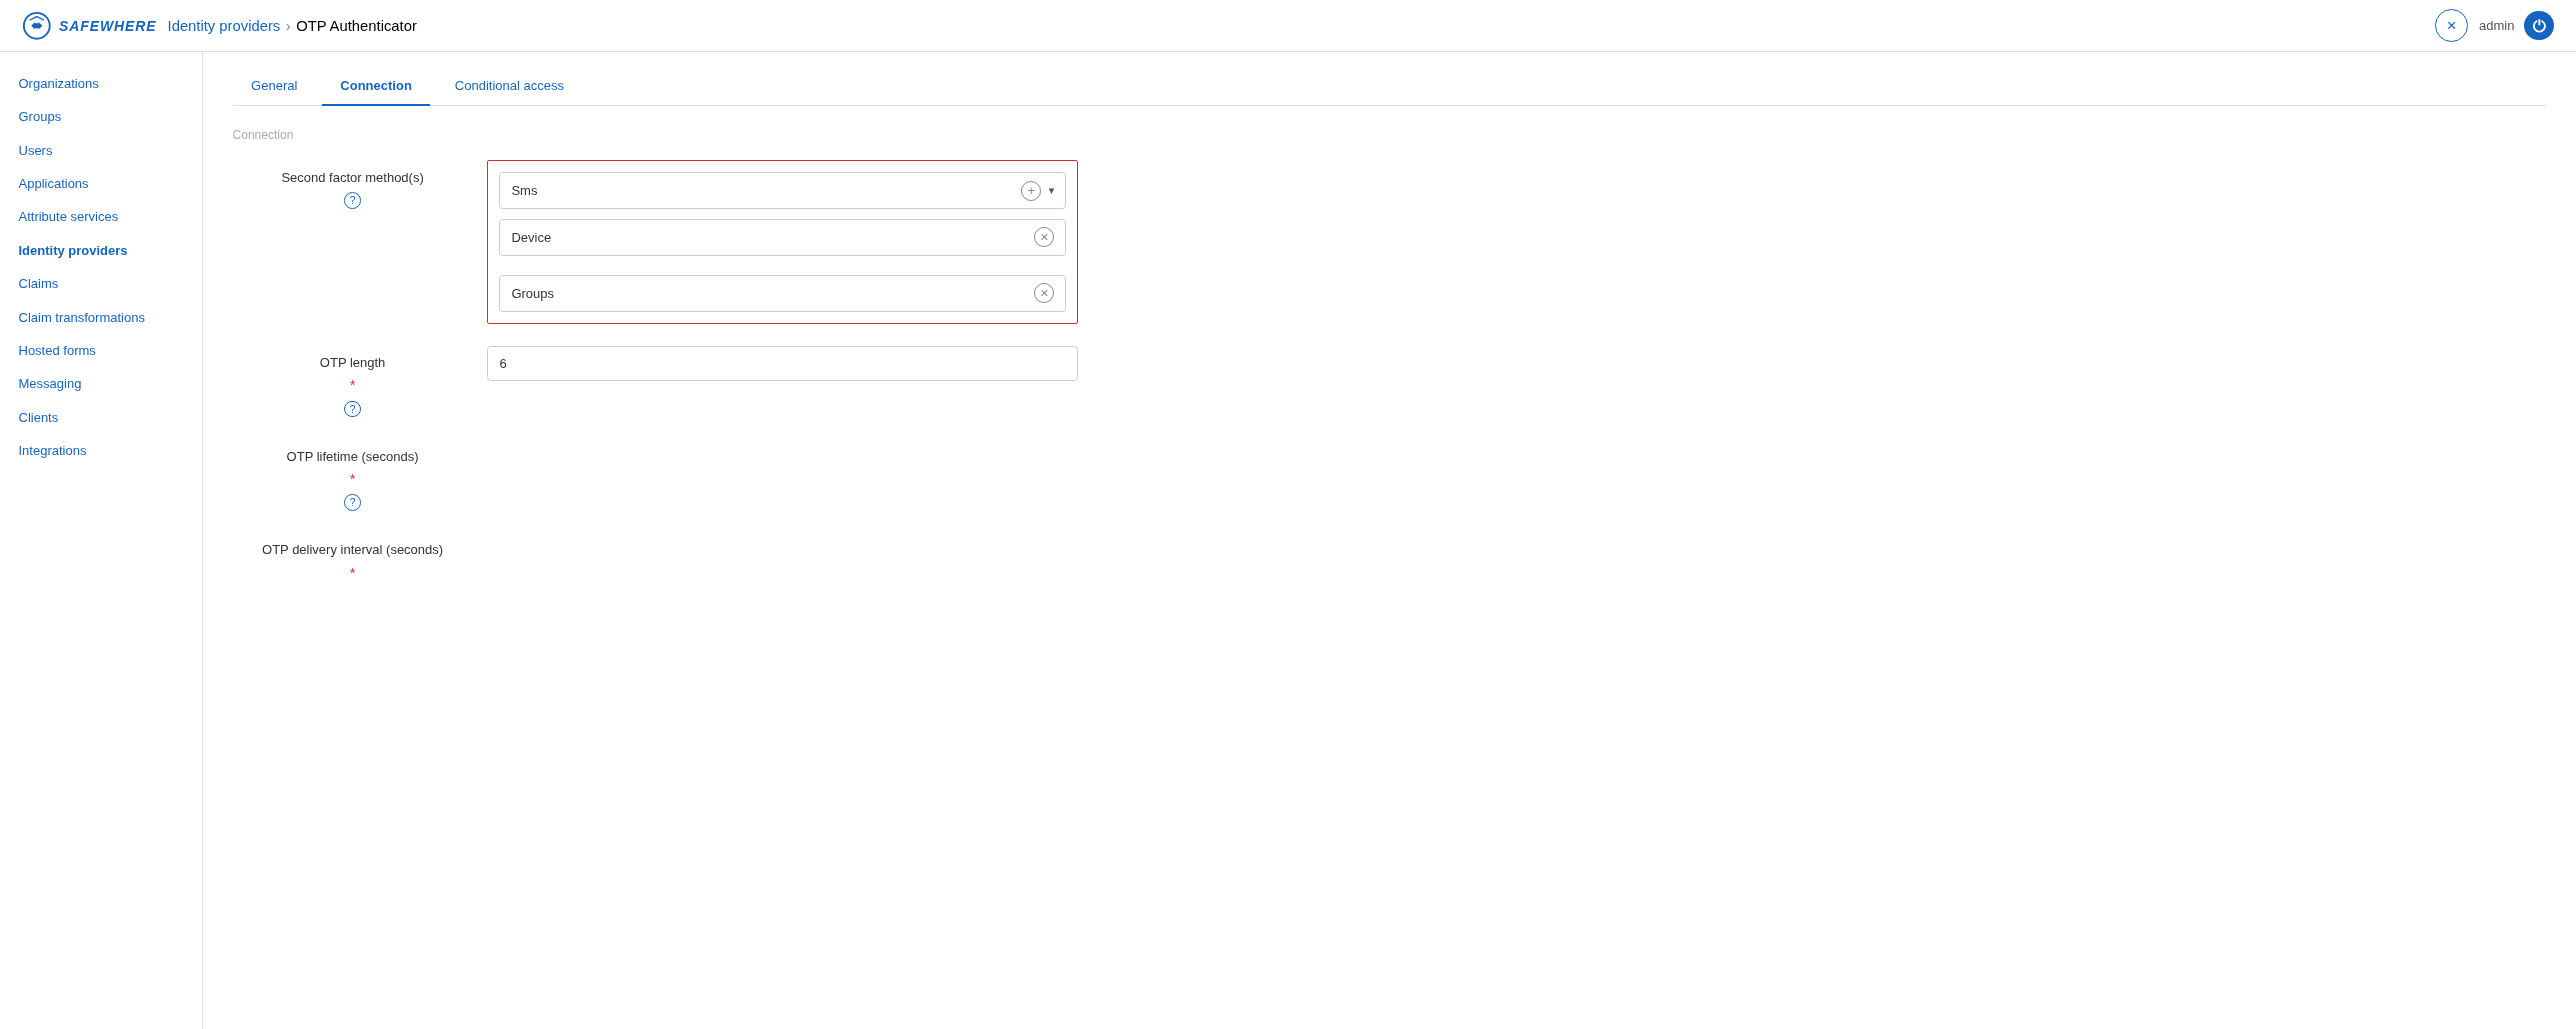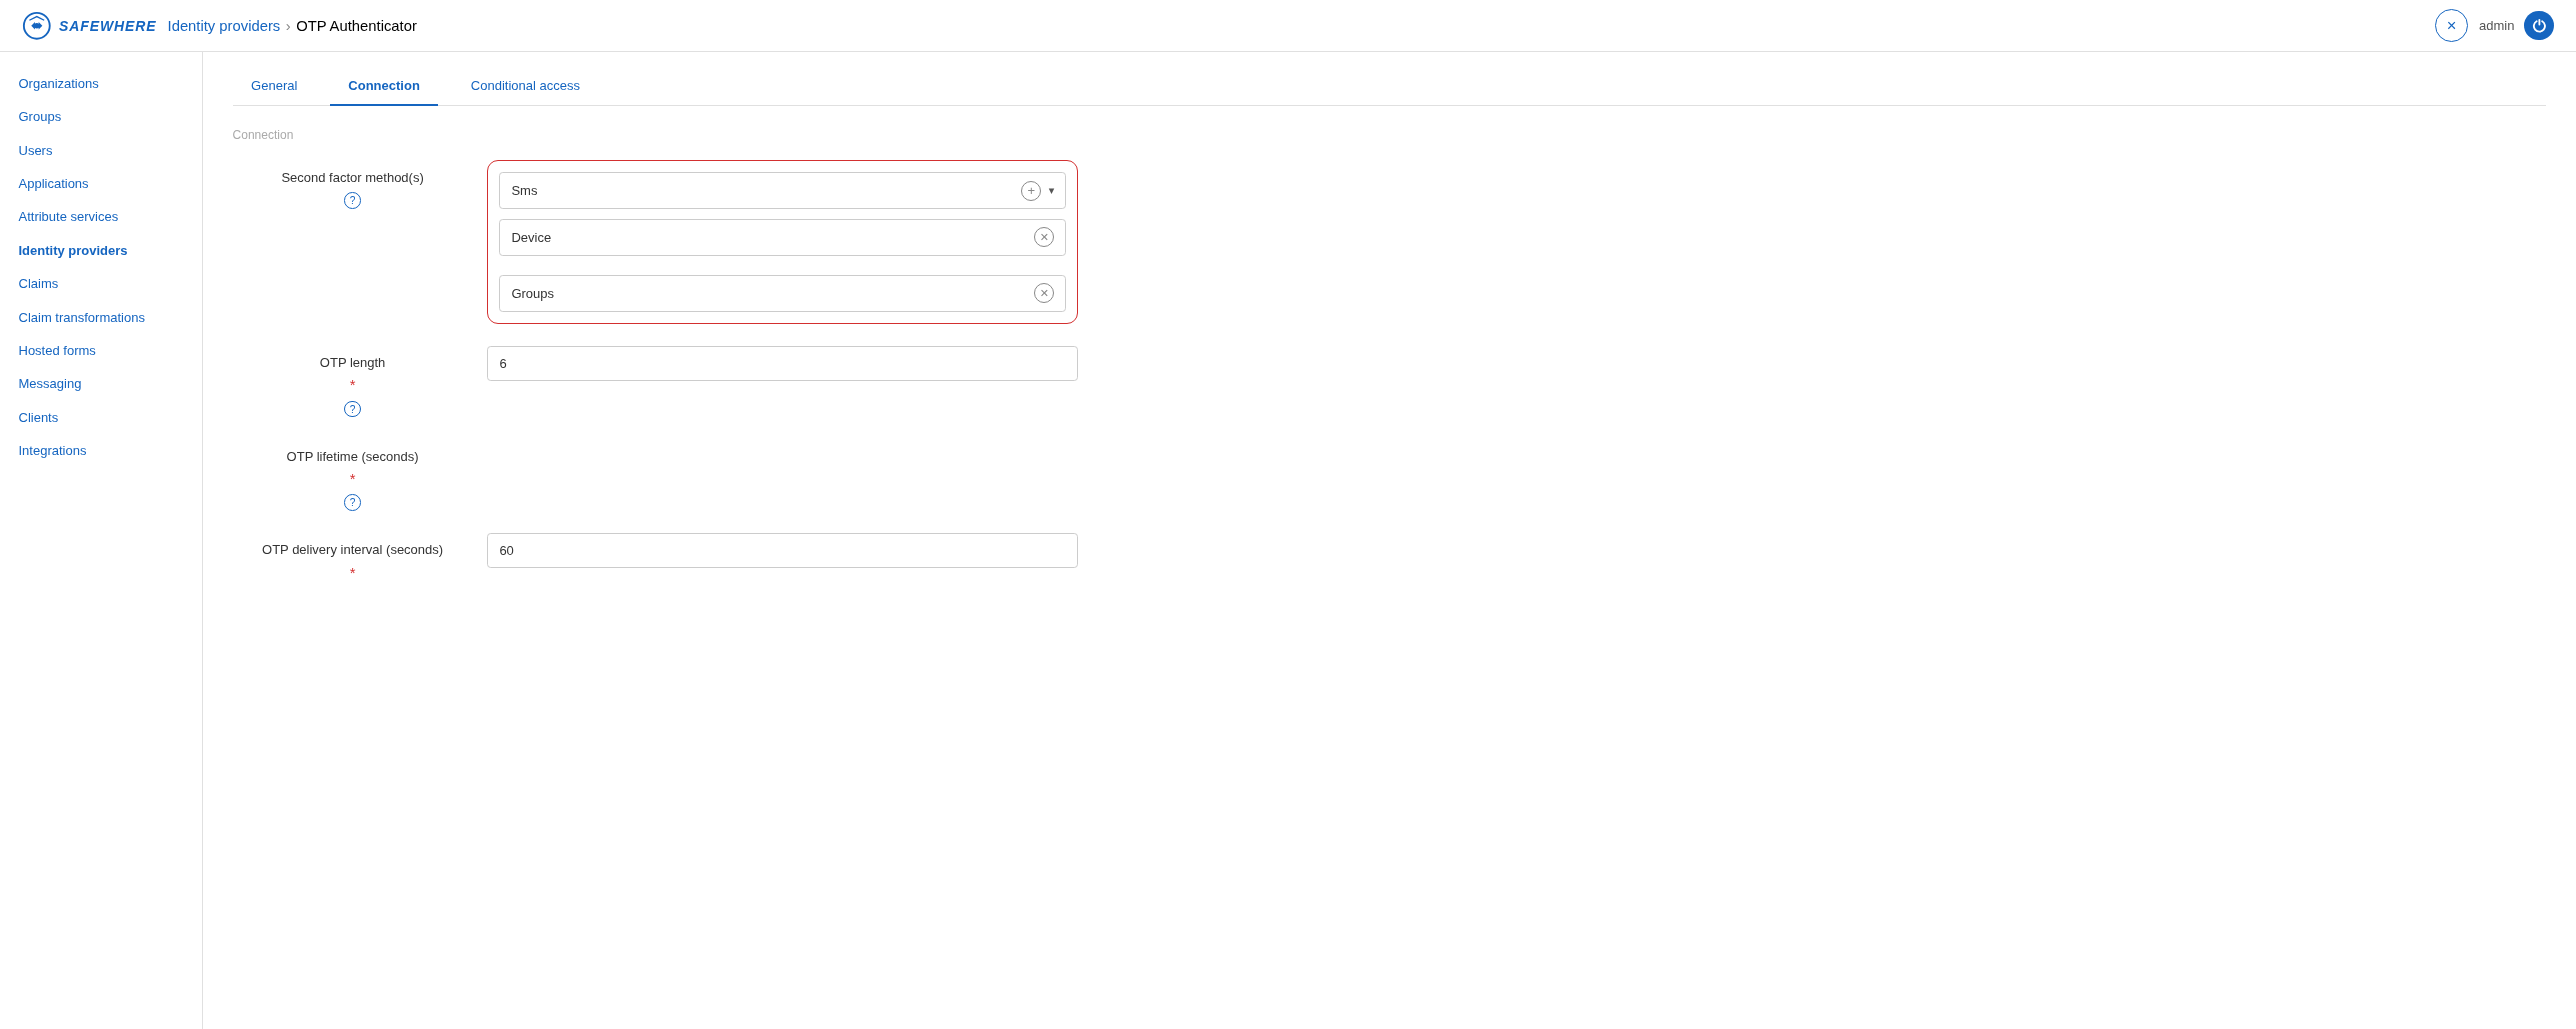--- a/index.html
+++ b/index.html
@@ -117,21 +117,21 @@
     
     .main {
       flex: 1;
       overflow-y: auto;
       padding: 0 29.6px 29.6px 29.6px;
     }
 
     
     .tabs {
       display: flex;
-      gap: 14px;
+      gap: 6px;
       border-bottom: 0.9px solid #e0e0e0;
       margin-bottom: 22px;
       padding-top: 14.8px;
     }
     .tab {
       padding: 11px 18.5px;
       cursor: pointer;
       color: #1565c0;
       font-size: 13px;
       border-bottom: 2.8px solid transparent;
@@ -181,21 +181,21 @@
       display: flex;
       align-items: center;
       justify-content: center;
       cursor: pointer;
       flex-shrink: 0;
     }
 
     
     .second-factor-container {
       border: 1.8px solid #d32f2f;
-      border-radius: 11px;
+      border-radius: 2px;
       padding: 11px;
       flex: 1;
       max-width: 591px;
     }
     .dropdown-row {
       display: flex;
       align-items: center;
       border: 0.9px solid #ccc;
       border-radius: 3.7px;
       padding: 7.4px 11px;
@@ -410,18 +410,17 @@
         <span class="required-star">*</span>
         <div class="help-icon">?</div>
       </div>
     </div>
 
     <div class="form-row">
       <div class="form-label">
         <span>OTP delivery interval (seconds)</span>
         <span class="required-star">*</span>
       </div>
-      <input class="text-input" type="text" value="60" style="">
     </div>
 
   </main>
 </div>
 
 
 </body></html>

